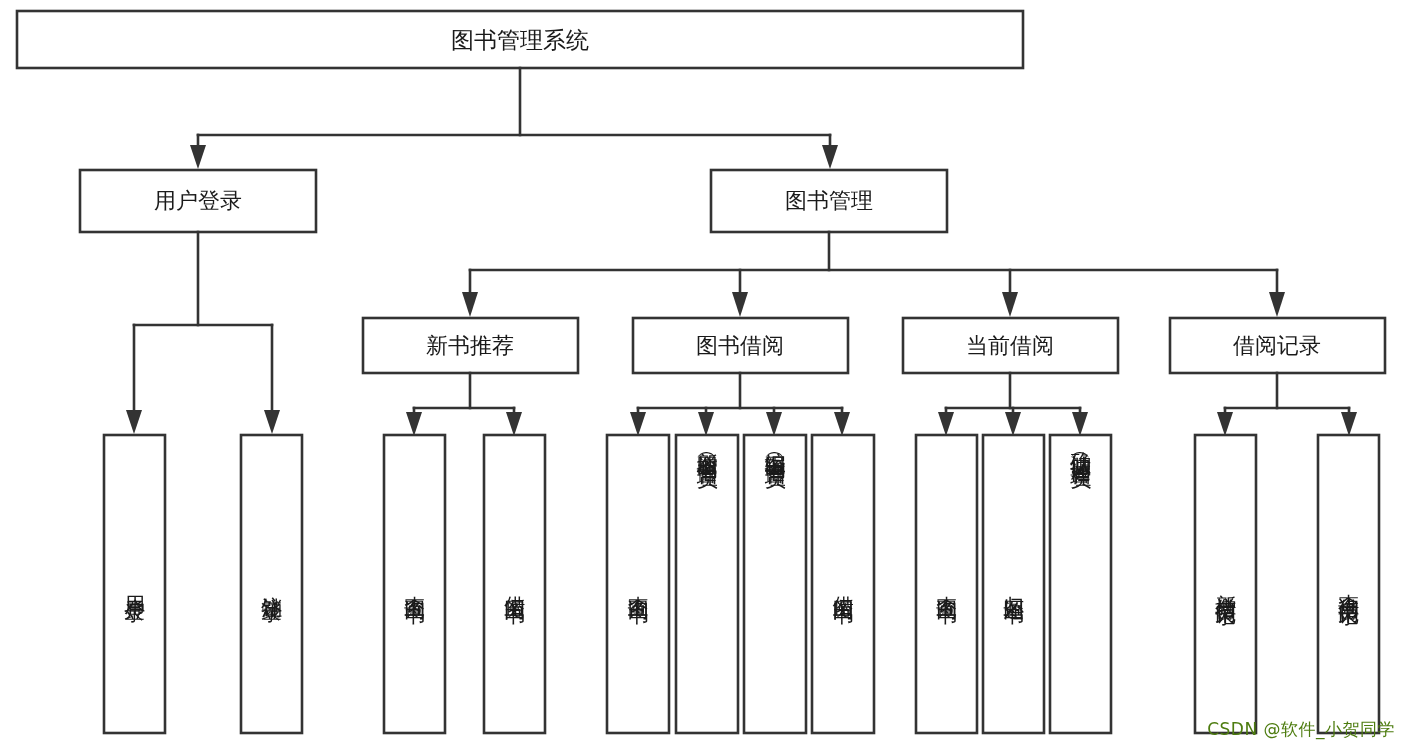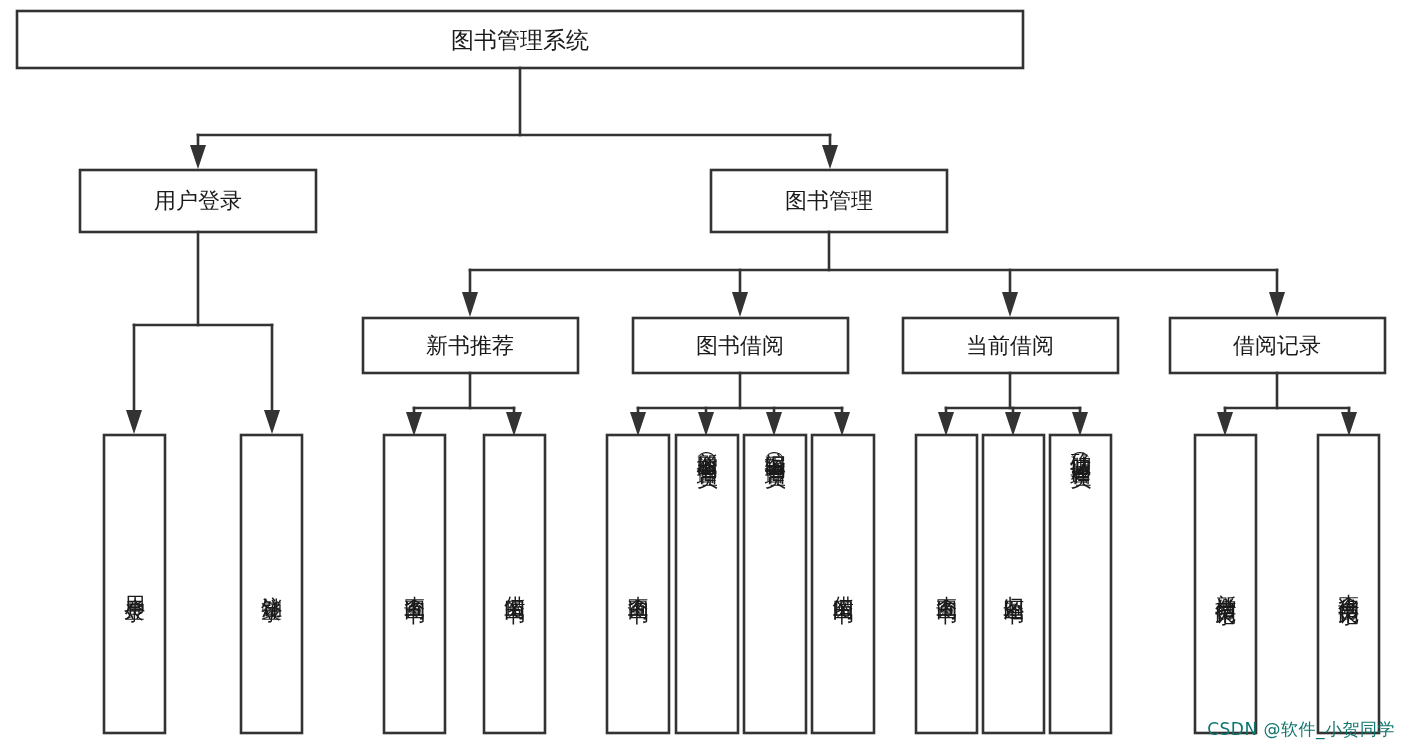--- a/index.html
+++ b/index.html
@@ -67,21 +67,21 @@
     letter-spacing: 2.5px;
     color: #1a1a1a;
     white-space: nowrap;
   }
   .watermark {
     position: absolute;
     right: 10px;
     bottom: 6px;
     font-family: "DejaVu Sans", "Liberation Sans", sans-serif;
     font-size: 17px;
-    color: #0f766e;
+    color: #4d7c0f;
     letter-spacing: 0.5px;
     white-space: nowrap;
   }
 </style>
 </head>
 <body>
 
 <div id="diagram-root">
 
   <svg id="flow-svg" viewBox="0 0 1405 747">

